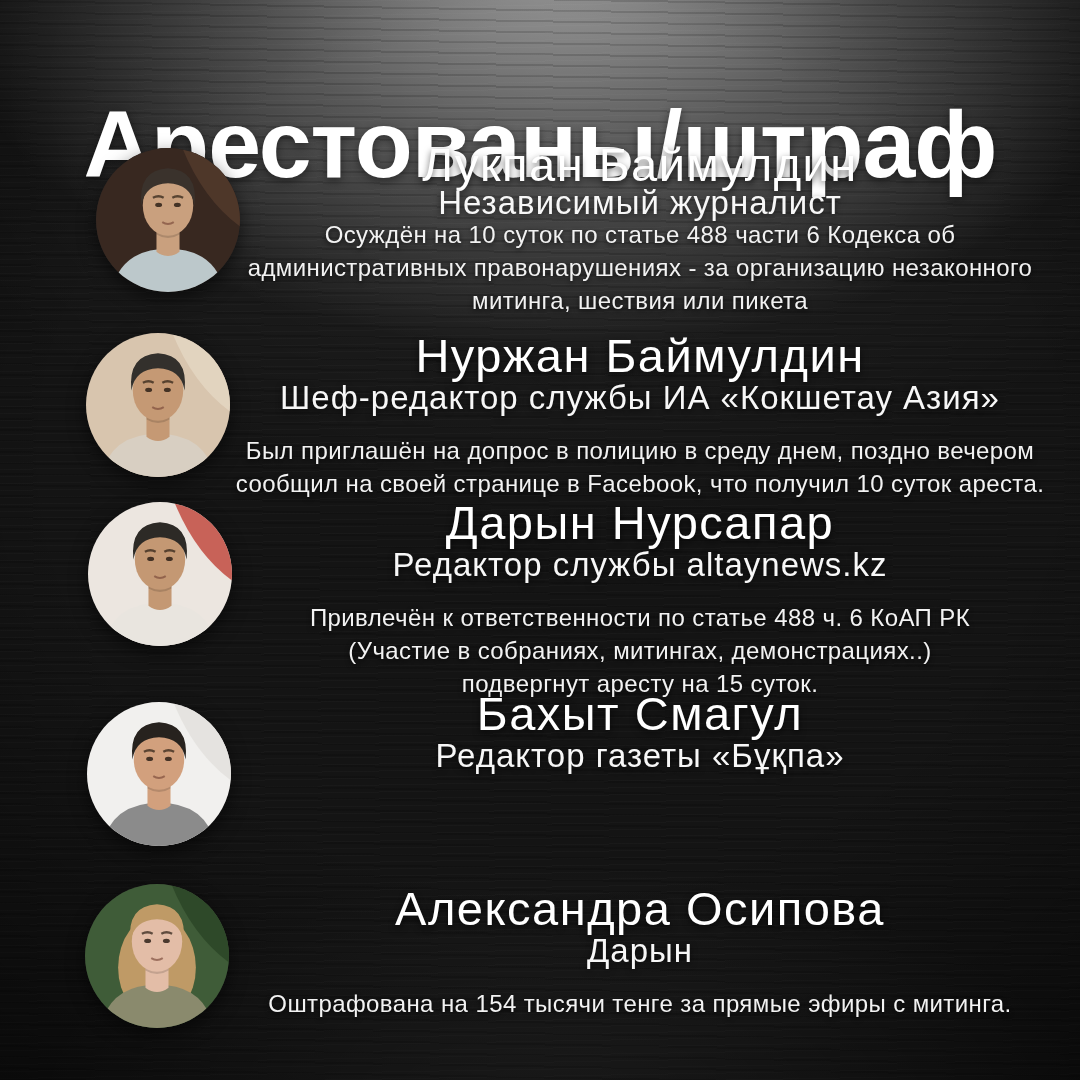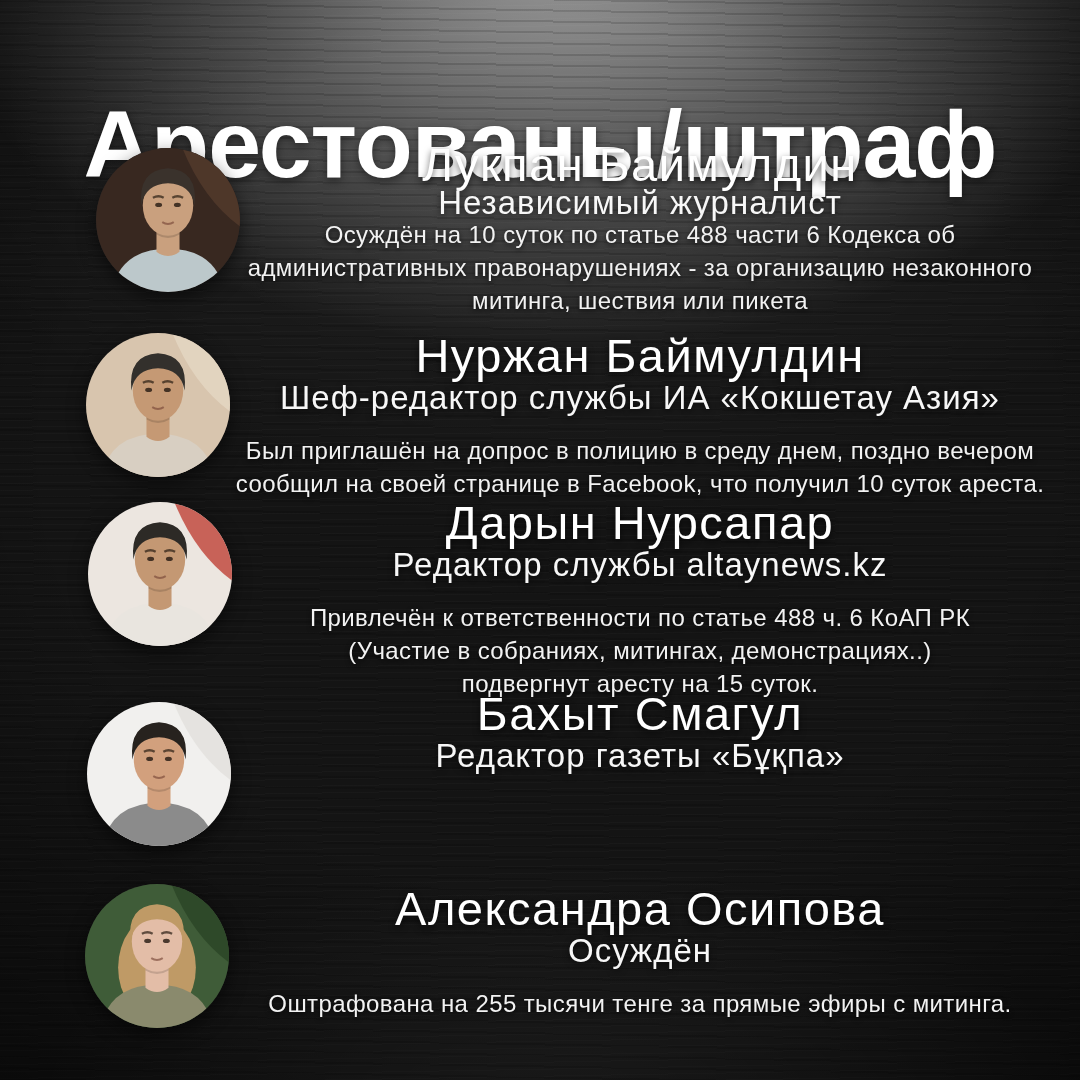--- a/index.html
+++ b/index.html
@@ -200,18 +200,18 @@
         <path d="M31.5 40 Q29 15 50 14 Q71 15 68.5 40 Q66 25 50 24.5 Q34 25 31.5 40 Z" fill="#bf9a66"></path>
         <path d="M39.5 34.5 Q43.5 32.5 47 34.5" stroke="rgba(40,28,18,.7)" stroke-width="1.6" fill="none"></path>
         <path d="M53 34.5 Q56.5 32.5 60.5 34.5" stroke="rgba(40,28,18,.7)" stroke-width="1.6" fill="none"></path>
         <ellipse cx="43.5" cy="39.5" rx="2.4" ry="1.5" fill="rgba(35,24,16,.8)"></ellipse>
         <ellipse cx="56.5" cy="39.5" rx="2.4" ry="1.5" fill="rgba(35,24,16,.8)"></ellipse>
         <path d="M46 51.5 Q50 54 54 51.5" stroke="rgba(120,70,55,.65)" stroke-width="1.4" fill="none"></path>
       </svg>
     </div>
     <div class="text">
       <div class="name">Александра Осипова</div>
-      <div class="role">Осуждён</div>
-      <div class="desc">Оштрафована на 255 тысячи тенге за прямые эфиры с митинга.</div>
+      <div class="role">Дарын</div>
+      <div class="desc">Оштрафована на 154 тысячи тенге за прямые эфиры с митинга.</div>
     </div>
   </div>
     </div>
 </div>
 
 </body></html>

